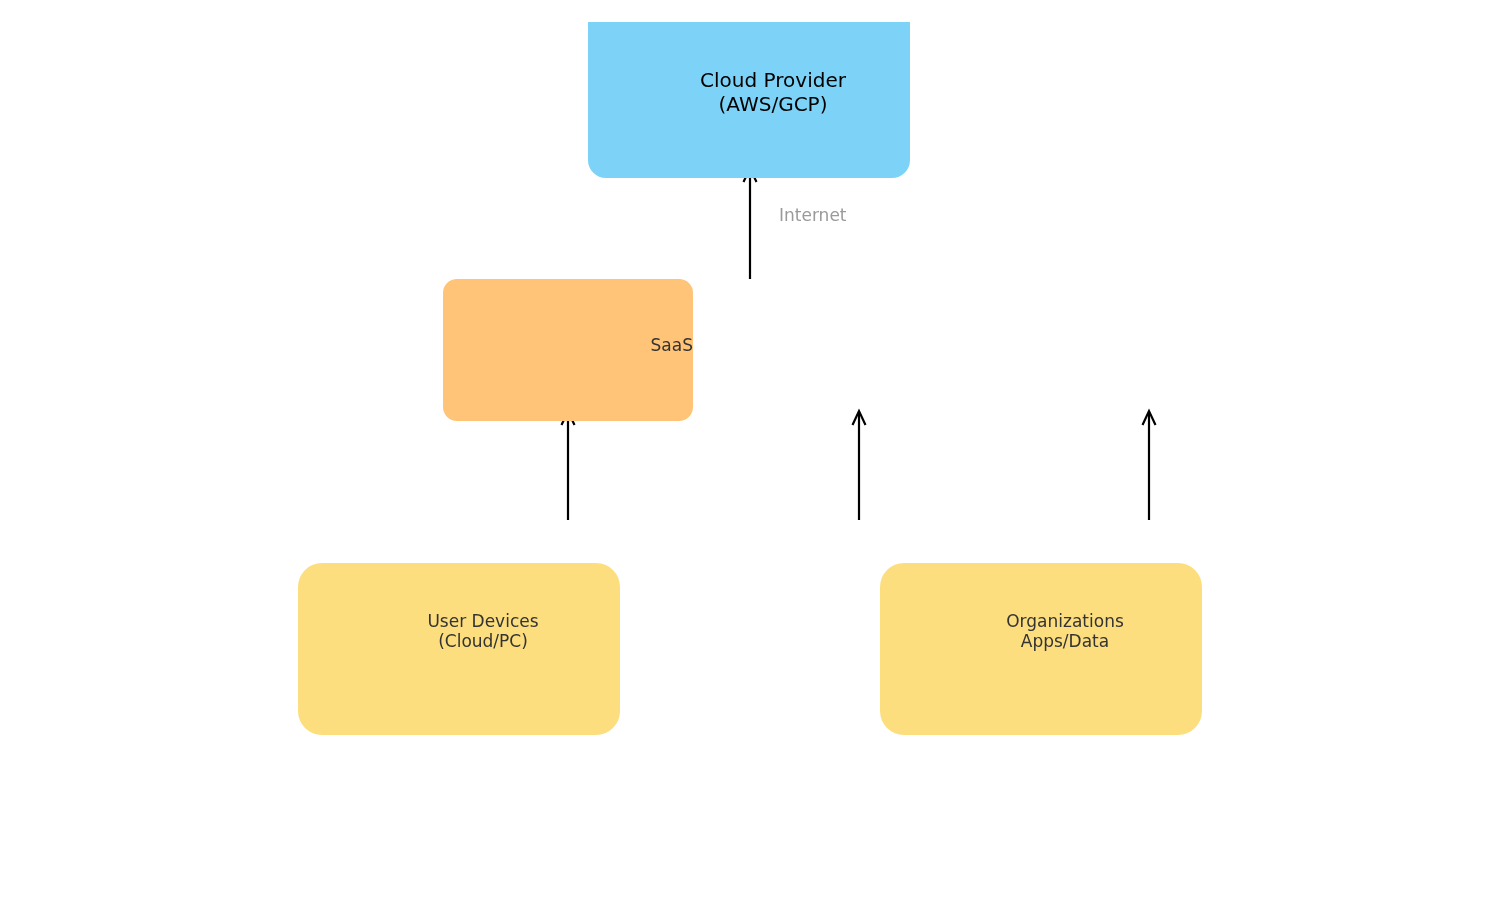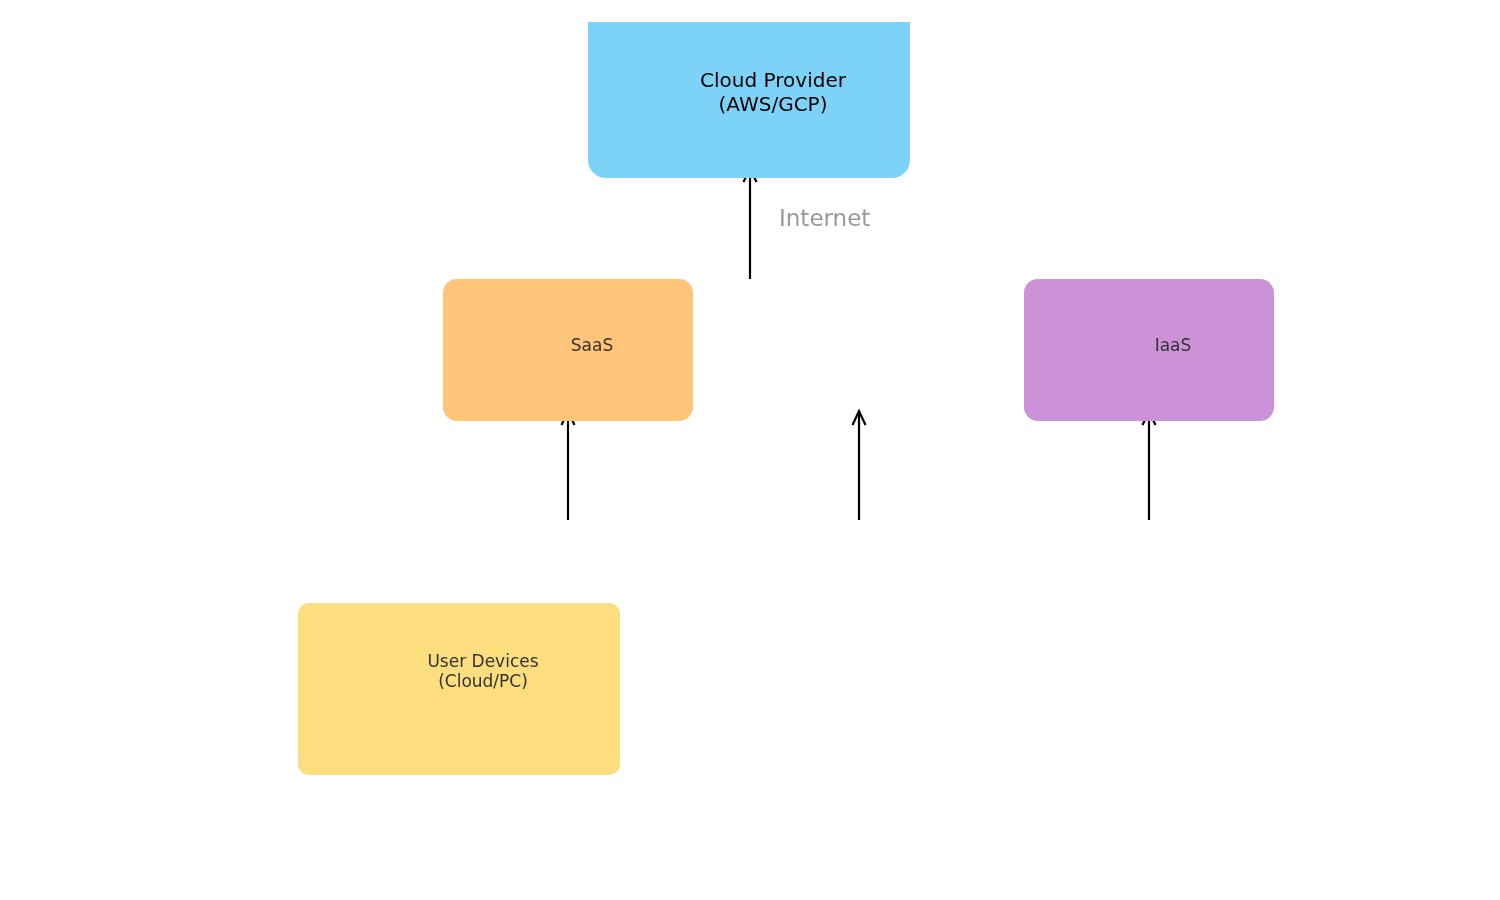--- a/index.html
+++ b/index.html
@@ -52,32 +52,33 @@
 
   
   .node-tier {
     top: 279px;
     width: 250px;
     height: 142px;
     border-radius: 14px;
     color: #333333;
     font-size: 17px;
     padding-top: 56px;
+    align-items: flex-end;
   }
   .node-saas { left: 443px; background: #ffc477; }
   .node-paas { left: 734px; background: #a5d6a7; }
   .node-iaas { left: 1024px; background: #cb92d8; }
 
   
   .node-consumer {
-    top: 603px;
+    top: 563px;
     width: 322px;
     height: 172px;
     background: #fdde7e;
-    border-radius: 11px;
+    border-radius: 24px;
     color: #333333;
     font-size: 17px;
     padding-top: 48px;
     text-align: right;
   }
   .node-user { left: 298px; }
   .node-org  { left: 880px; }
 
   
   #edges {
@@ -97,21 +98,21 @@
     fill: none;
     stroke: #000000;
     stroke-width: 2.2;
     stroke-linecap: butt;
     stroke-linejoin: miter;
   }
 
   .edge-label {
     position: absolute;
     color: #9a9a9a;
-    font-size: 23px;
+    font-size: 17px;
     white-space: nowrap;
   }
   .edge-label-internet {
     left: 779px;
     top: 205px;
   }
 </style>
 </head>
 <body>
 
@@ -145,23 +146,24 @@
   <div class="node node-cloud">
     <span>Cloud Provider</span>
     <span>(AWS/GCP)</span>
   </div>
 
   <div class="node node-tier node-saas">
     <span>SaaS</span>
   </div>
 
 
-  <div class="node node-tier node-iaas">
-    <span>IaaS</span>
-  </div>
 
   <div class="node node-consumer node-user">
     <span>User Devices</span>
     <span>(Cloud/PC)</span>
   </div>
 
+  <div class="node node-consumer node-org">
+    <span>Organizations</span>
+    <span>Apps/Data</span>
+  </div>
 
 </div>
 
 </body></html>

